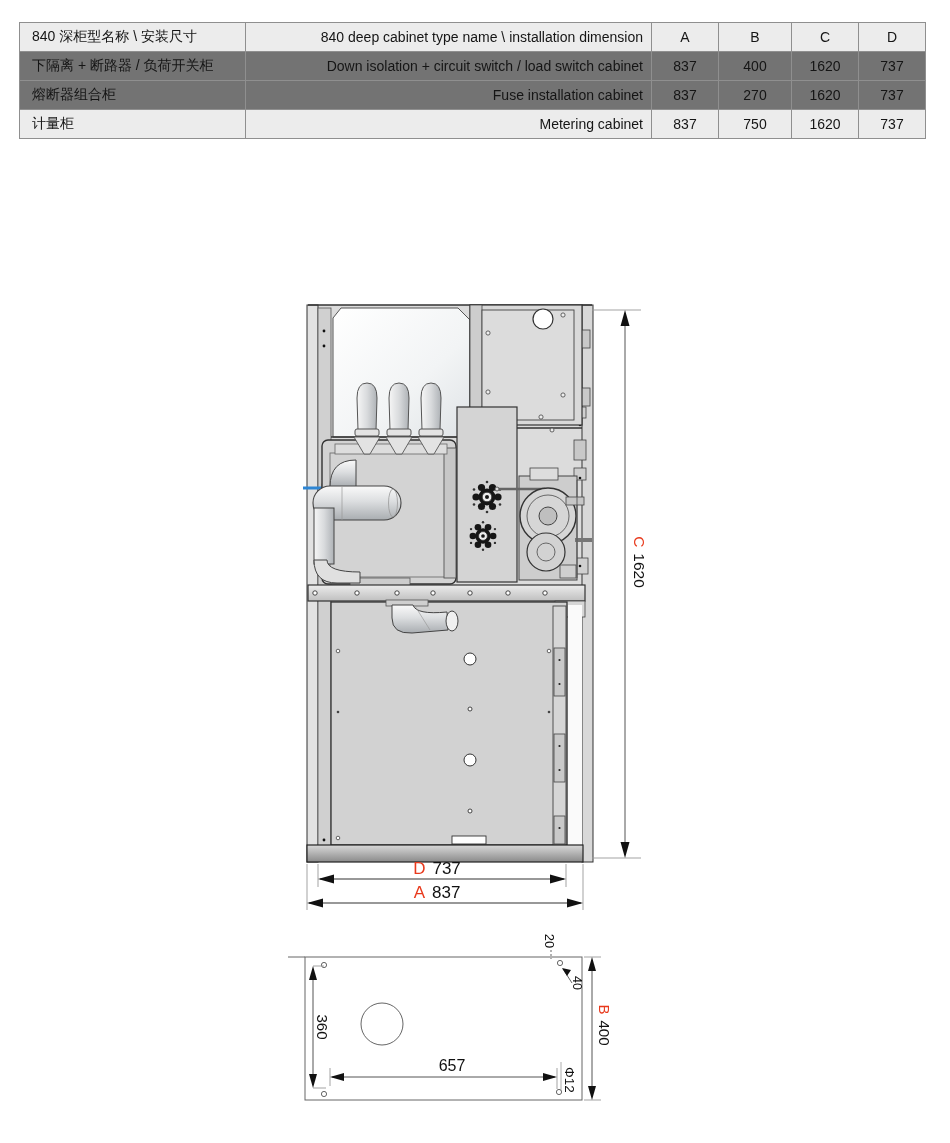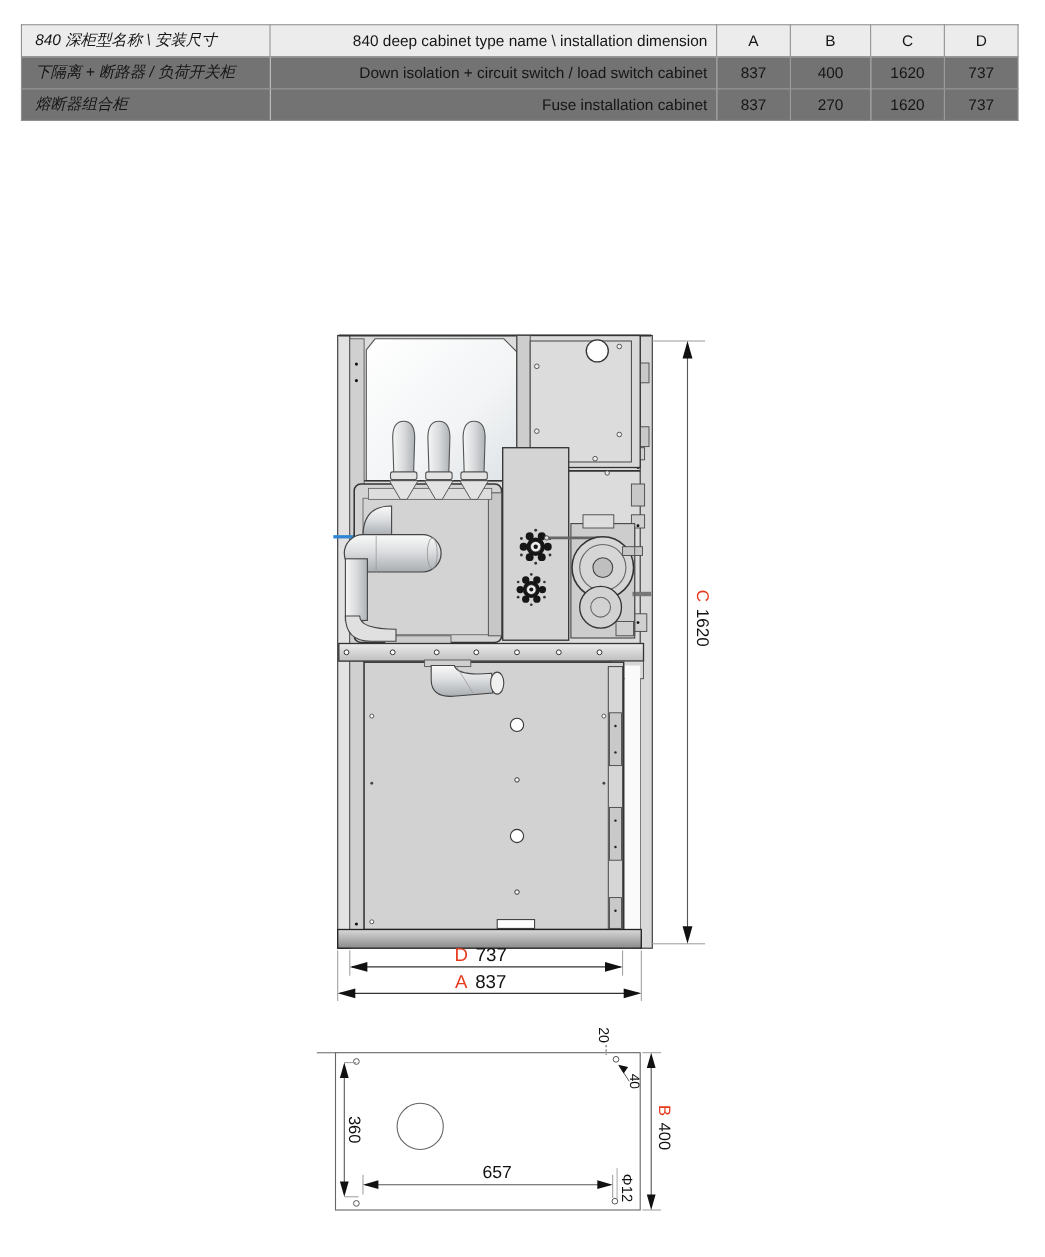--- a/index.html
+++ b/index.html
@@ -1,19 +1,19 @@
 <!DOCTYPE html>
 <html><head>
 <meta charset="utf-8">
 <style>
   html,body{margin:0;padding:0;background:#ffffff;}
   body{width:950px;height:1143px;position:relative;font-family:"Liberation Sans",sans-serif;overflow:hidden;}
   .spec-table{position:absolute;left:19px;top:22px;border-collapse:collapse;table-layout:fixed;}
   .spec-table td,.spec-table th{border:1px solid #8f8f8f;height:28px;font-size:14px;font-weight:normal;color:#151515;padding:0 8px;white-space:nowrap;overflow:hidden;}
-  .spec-table .c-cn{width:205px;text-align:left;padding-left:12px;font-style:italic;}
+  .spec-table .c-cn{width:205px;text-align:left;padding-left:12px;}
   .spec-table .c-en{width:385px;text-align:right;padding-left:12px;}
   .spec-table .c-num{width:66px;text-align:center;padding:0;}
   .spec-table .c-b{width:72px;}
   .spec-table tr.shade{background:#ececec;}
   .spec-table tr.plain{background:#737373;}
   svg{position:absolute;left:0;top:0;}
   svg text{font-family:"Liberation Sans",sans-serif;fill:#111;}
   .dimletter{fill:#e8391c;}
 </style>
 </head>
@@ -35,20 +35,28 @@
       <td class="c-num">837</td>
       <td class="c-num c-b">400</td>
       <td class="c-num">1620</td>
       <td class="c-num">737</td>
     </tr>
     <tr class="plain">
       <td class="c-cn">熔断器组合柜</td>
       <td class="c-en">Fuse installation cabinet</td>
       <td class="c-num">837</td>
       <td class="c-num c-b">270</td>
+      <td class="c-num">1620</td>
+      <td class="c-num">737</td>
+    </tr>
+    <tr class="shade">
+      <td class="c-cn">计量柜</td>
+      <td class="c-en">Metering cabinet</td>
+      <td class="c-num">837</td>
+      <td class="c-num c-b">750</td>
       <td class="c-num">1620</td>
       <td class="c-num">737</td>
     </tr>
   </tbody>
 </table>
 
 <svg width="950" height="1143" viewBox="0 0 950 1143">
   <defs>
     <linearGradient id="pipeV" x1="0" y1="0" x2="0" y2="1">
       <stop offset="0" stop-color="#fafafa"></stop>

